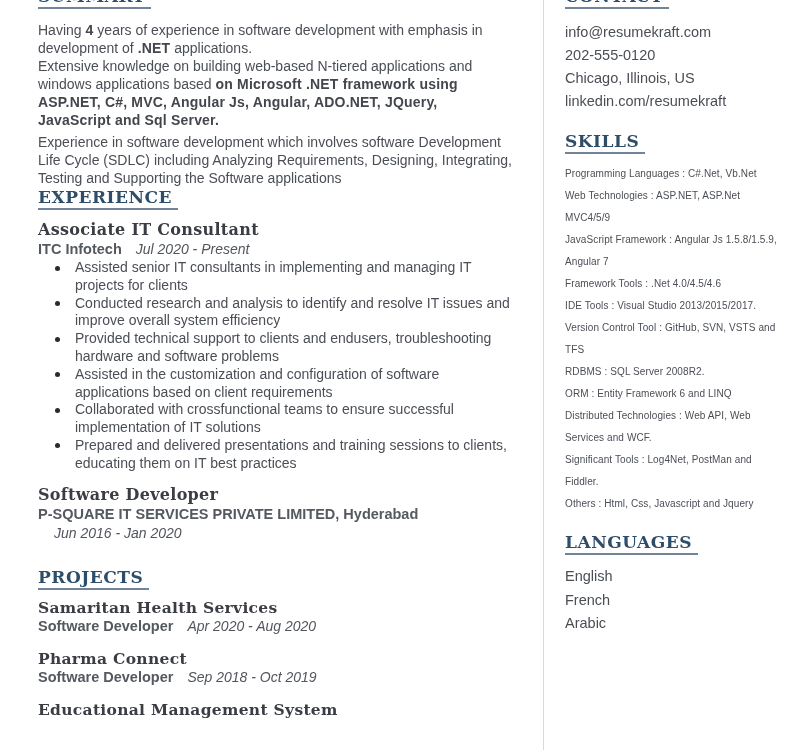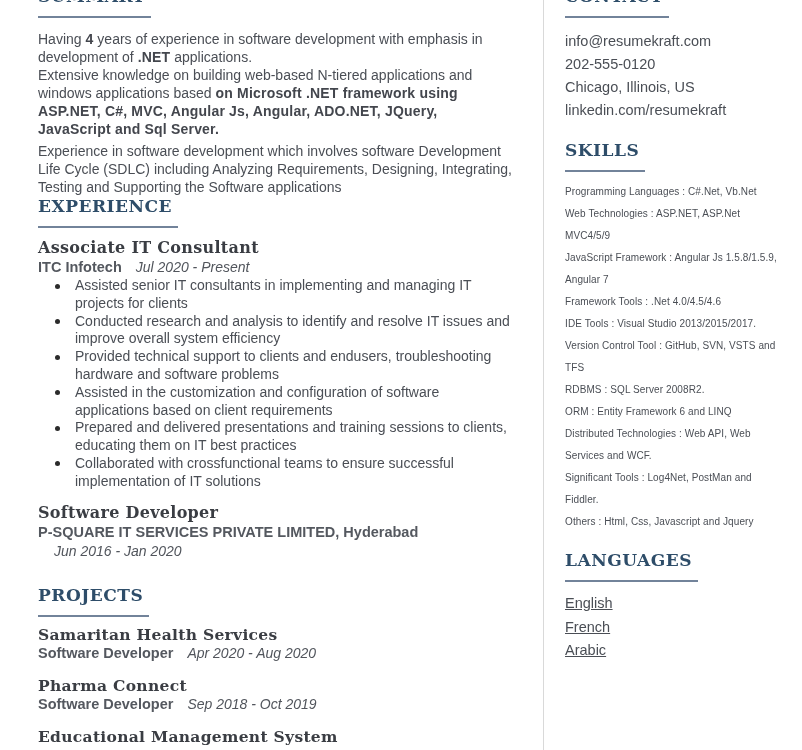--- a/index.html
+++ b/index.html
@@ -20,21 +20,21 @@
   .page{display:flex;margin-top:-14px;min-height:790px;}
   .col-left{width:543px;padding:0 30px 0 38px;}
   .col-right{width:259px;border-left:1px solid var(--divider);padding:0 16px 0 21px;}
 
   
   .sec-h{
     font-family:"DejaVu Serif",serif;font-weight:bold;
     font-size:17px;line-height:21px;color:var(--heading);
     letter-spacing:0.5px;
   }
-  .sec-h-text{display:inline-block;border-bottom:2px solid var(--underline);padding:0 6px 9px 0;}
+  .sec-h-text{display:inline-block;border-bottom:2px solid var(--underline);padding:0 6px 0 0;}
 
   
   .body-p{font-size:14px;line-height:18px;}
   .p1{margin-top:12px;}
   .p2{margin-top:0;}
   .p3{margin-top:4px;}
   .semib{font-weight:bold;color:#43464d;letter-spacing:0.2px;}
 
   
   .h-experience{}
@@ -67,21 +67,21 @@
   .proj-item:first-child .proj-name{margin-top:8px;}
   .proj-role-line{font-size:14.5px;line-height:18px;font-weight:bold;color:var(--graybold);}
 
   
   .contact-list{margin-top:12px;}
   .contact-list .line{font-size:14.5px;line-height:23px;}
   .h-skills{margin-top:18px;}
   .skills-list{margin-top:9px;}
   .skills-list .line{font-size:10px;line-height:22px;letter-spacing:0.1px;}
   .h-languages{margin-top:17px;}
-  .lang-list{margin-top:10px;text-decoration:underline;}
+  .lang-list{margin-top:10px;}
   .lang-list .line{font-size:14.5px;line-height:23.5px;}
 </style>
 </head>
 <body>
 
 <div class="page">
 
   <div class="col-left">
 
     <section>
@@ -101,22 +101,22 @@
       <div>
         <div class="job-title">Associate IT Consultant</div>
         <div class="company-line">
           <span>ITC Infotech</span><span class="dates-inline">Jul 2020 - Present</span>
         </div>
         <ul class="bullets">
             <li>Assisted senior IT consultants in implementing and managing IT projects for clients</li>
             <li>Conducted research and analysis to identify and resolve IT issues and improve overall system efficiency</li>
             <li>Provided technical support to clients and endusers, troubleshooting hardware and software problems</li>
             <li>Assisted in the customization and configuration of software applications based on client requirements</li>
+            <li>Collaborated with crossfunctional teams to ensure successful implementation of IT solutions</li>
             <li>Prepared and delivered presentations and training sessions to clients, educating them on IT best practices</li>
-            <li>Collaborated with crossfunctional teams to ensure successful implementation of IT solutions</li>
           </ul>
       </div>
 
       <div>
         <div class="job-title job-title-2">Software Developer</div>
         <div class="company-line">P-SQUARE IT SERVICES PRIVATE LIMITED, Hyderabad</div>
         <div class="dates-line">Jun 2016 - Jan 2020</div>
       </div>
     </section>
 

